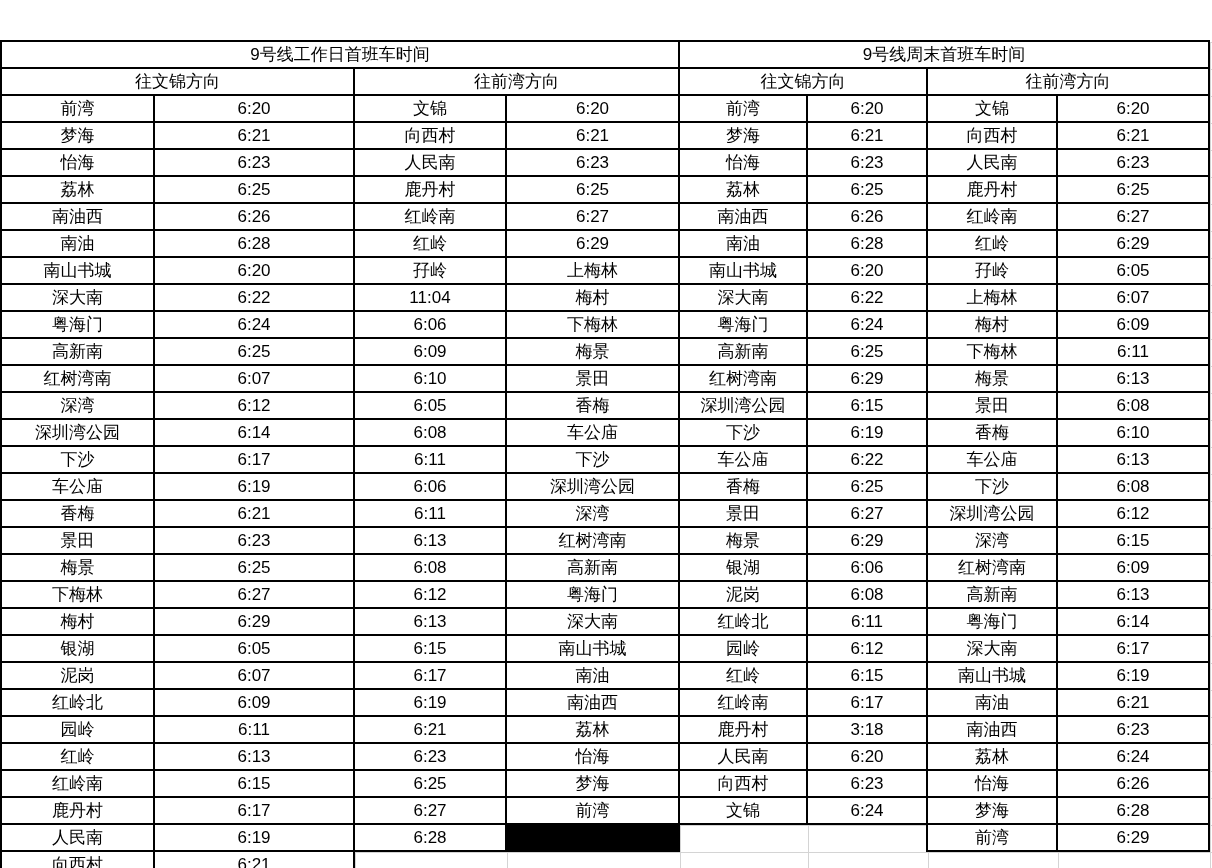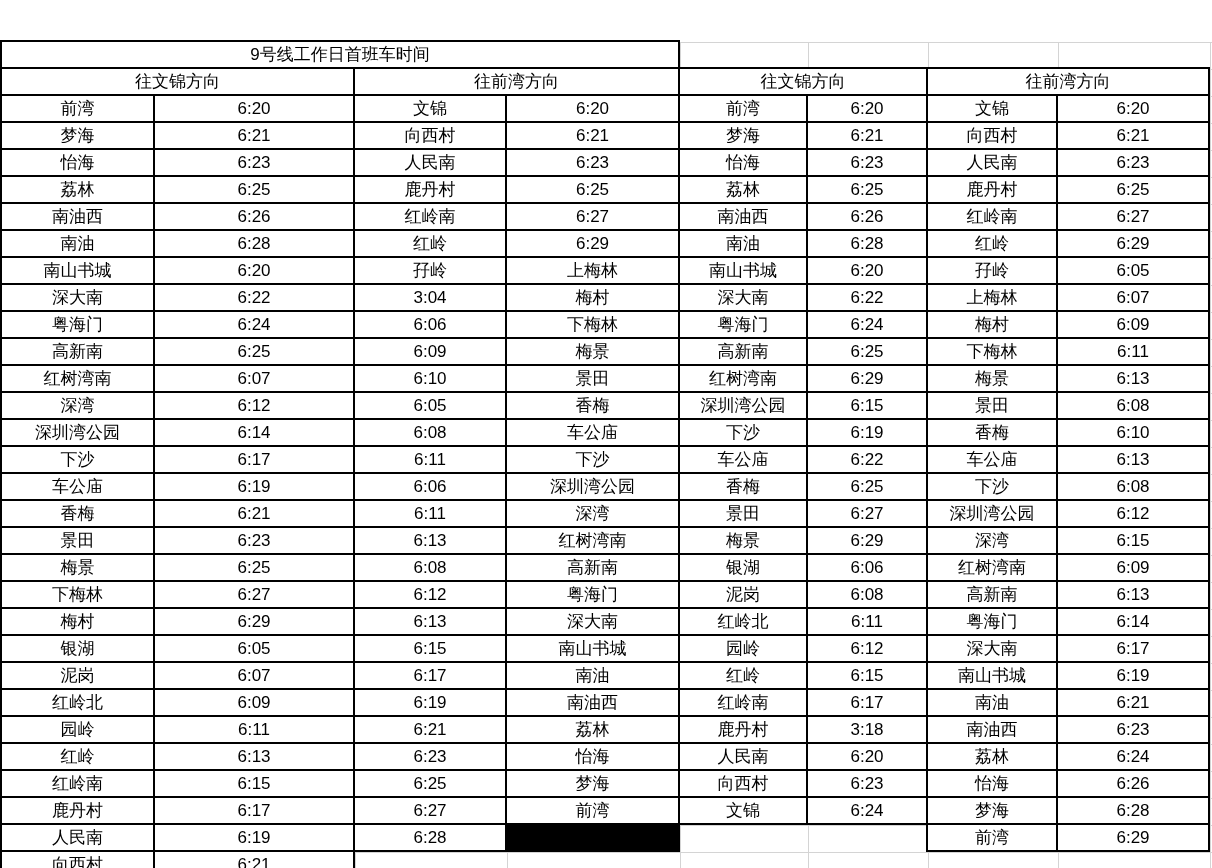--- a/index.html
+++ b/index.html
@@ -152,21 +152,21 @@
         <div class="cell">人民南</div>
         <div class="cell">6:23</div>
         <div class="cell">鹿丹村</div>
         <div class="cell">6:25</div>
         <div class="cell">红岭南</div>
         <div class="cell">6:27</div>
         <div class="cell">红岭</div>
         <div class="cell">6:29</div>
         <div class="cell">孖岭</div>
         <div class="cell">上梅林</div>
-        <div class="cell">3:04</div>
+        <div class="cell">11:04</div>
         <div class="cell">梅村</div>
         <div class="cell">6:06</div>
         <div class="cell">下梅林</div>
         <div class="cell">6:09</div>
         <div class="cell">梅景</div>
         <div class="cell">6:10</div>
         <div class="cell">景田</div>
         <div class="cell">6:05</div>
         <div class="cell">香梅</div>
         <div class="cell">6:08</div>
@@ -197,20 +197,21 @@
         <div class="cell">怡海</div>
         <div class="cell">6:25</div>
         <div class="cell">梦海</div>
         <div class="cell">6:27</div>
         <div class="cell">前湾</div>
         <div class="cell">6:28</div>
       </div>
   </section>
 
   <section>
+    <div class="title-cell" style="left: 678px; top: 0px; width: 532px;">9号线周末首班车时间</div>
     <div class="dir-grid" style="left: 678px; width: 250px; grid-template-columns: 126px 118px;">
       <div class="cell dir-header">往文锦方向</div>
     <div class="cell">前湾</div>
         <div class="cell">6:20</div>
         <div class="cell">梦海</div>
         <div class="cell">6:21</div>
         <div class="cell">怡海</div>
         <div class="cell">6:23</div>
         <div class="cell">荔林</div>
         <div class="cell">6:25</div>

